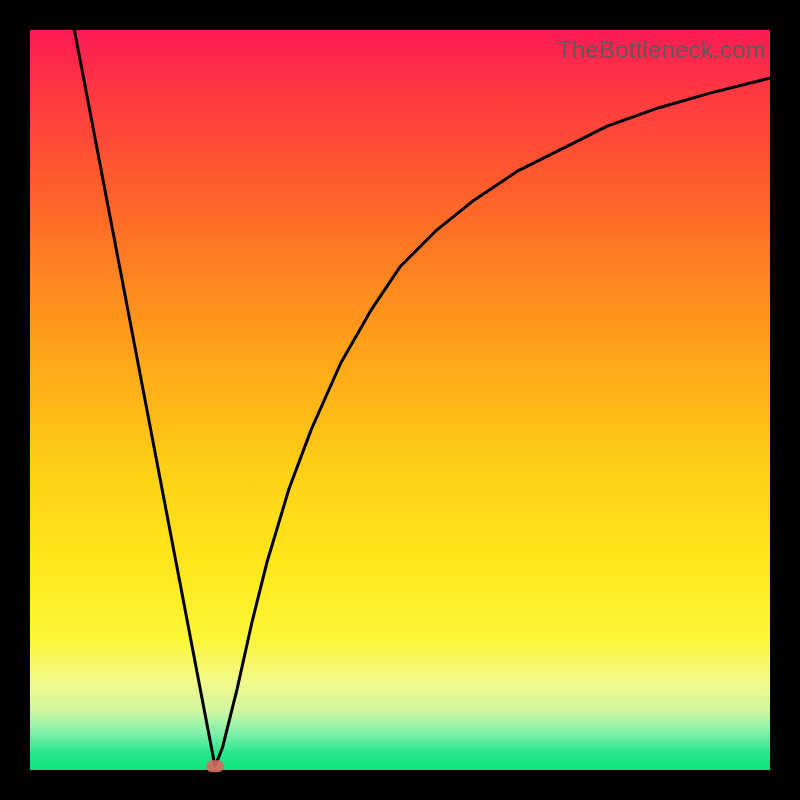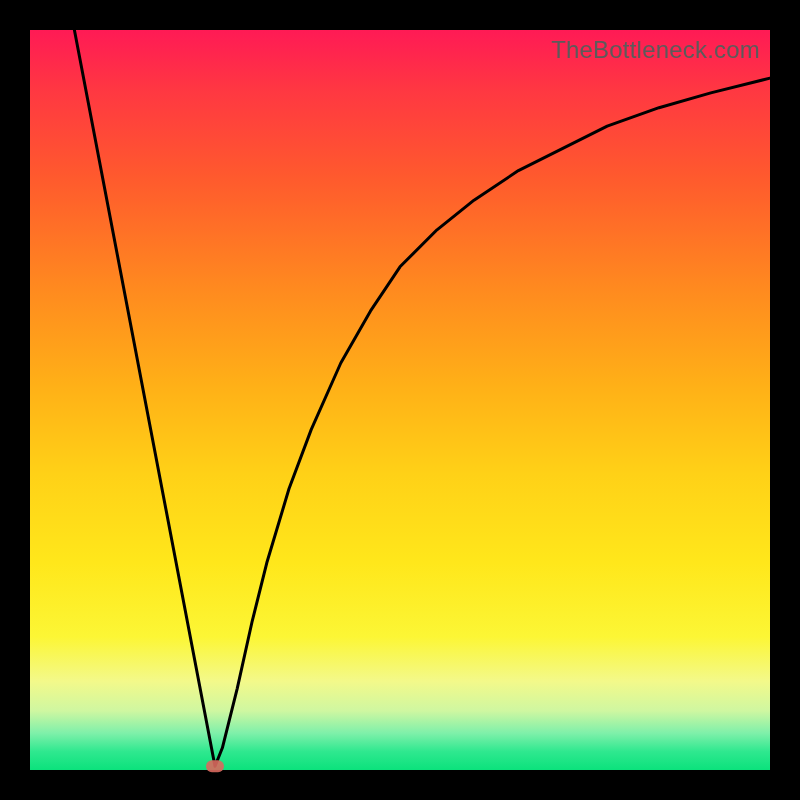--- a/index.html
+++ b/index.html
@@ -35,21 +35,21 @@
       #f3f98a 88%,
       #cff7a1 92%,
       #7ff0aa 95%,
       #2fe88f 97.5%,
       #0be27c 100%
     );
   }
   .watermark {
     position: absolute;
     top: 6px;
-    right: 10px;
+    right: 4px;
     color: #5b5b5b;
     font-size: 24px;
     font-weight: 500;
     letter-spacing: 0.2px;
     user-select: none;
   }
   svg.curve {
     position: absolute;
     left: 0;
     top: 0;

